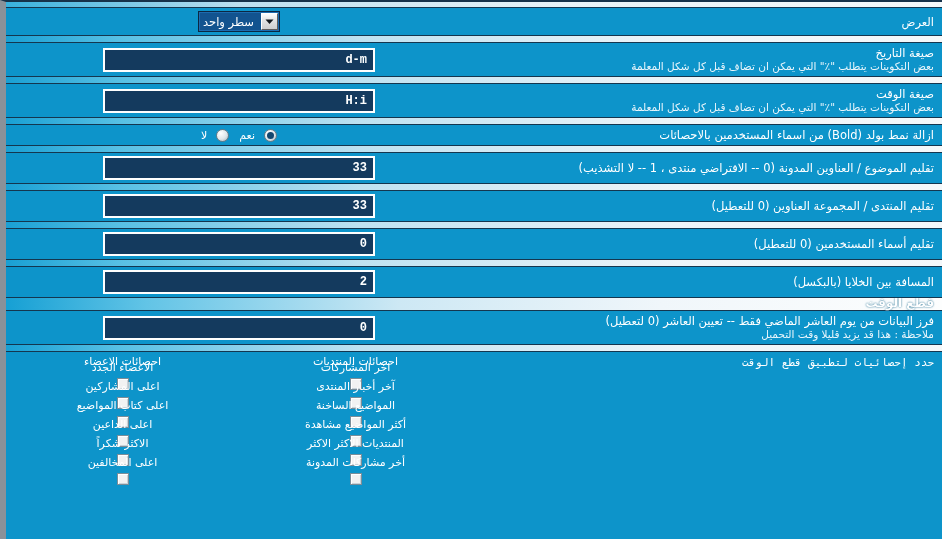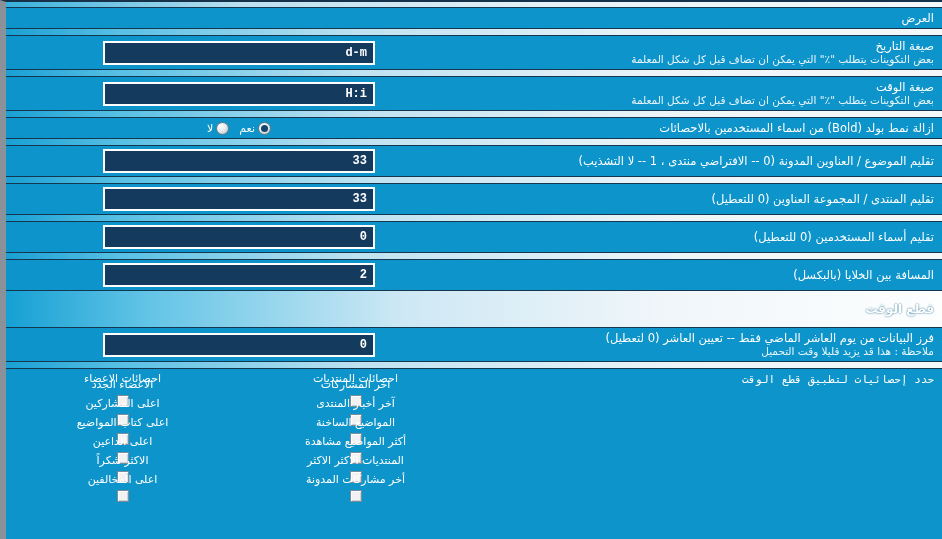--- a/index.html
+++ b/index.html
@@ -66,28 +66,28 @@
     box-sizing: border-box;
     background: linear-gradient(to left, #f4f8fa 0%, #eef5f9 28%, #bfe2f1 62%, #57c0e4 88%, #19a0d4 100%);
     border-top: 1px solid #14364f;
     border-bottom: 1px solid #14364f;
   }
   .sep.thin {
     height: 8px;
   }
   
   .section-bar {
-    height: 38px;
+    height: 14px;
     width: 100%;
     box-sizing: border-box;
     background: linear-gradient(to left, #fdfefe 0%, #f0f6fa 30%, #cde8f4 58%, #62c4e6 85%, #16a0d4 100%);
     border-top: 1px solid #14364f;
     border-bottom: 1px solid #14364f;
     display: flex;
-    align-items: center;
+    align-items: flex-end;
     justify-content: flex-start;
     padding: 0 8px;
   }
   .section-bar .section-title {
     font-size: 12px;
     font-weight: bold;
     color: #ffffff;
     text-shadow: 0 0 2px #0a5f86;
   }
   
@@ -141,21 +141,21 @@
   .radio-group {
     display: flex;
     flex-direction: row;
     align-items: center;
     gap: 10px;
   }
   .radio-item {
     display: flex;
     flex-direction: row;
     align-items: center;
-    gap: 3px;
+    gap: 9px;
     color: #ffffff;
     font-size: 11px;
   }
   .radio-dot {
     width: 13px;
     height: 13px;
     border-radius: 50%;
     background: radial-gradient(circle at 35% 30%, #ffffff 0%, #dfe6ea 55%, #9fadb6 100%);
     border: 1px solid #6b7c86;
     box-sizing: border-box;
@@ -238,20 +238,30 @@
 <body>
 
 <div class="page">
 
   <div class="topbar"></div>
 
   <div class="row">
     <div class="label-cell">
       <span class="title">العرض</span>
     </div>
+    <div class="ctrl-cell">
+      <div class="sel-wrap">
+        <span class="sel-arrow">
+          <svg width="9" height="7" viewBox="0 0 9 7">
+              <polygon points="0.5,1.5 8.5,1.5 4.5,6" fill="#14181c"></polygon>
+            </svg>
+        </span>
+        <span class="sel-text">سطر واحد</span>
+      </div>
+    </div>
   </div>
 
   <div class="sep thin"></div>
 
   <div class="row">
     <div class="label-cell">
       <span class="title">صيغة التاريخ</span>
       <span class="desc">بعض التكوينات يتطلب "٪" التي يمكن ان تضاف قبل كل شكل المعلمة</span>
     </div>
     <div class="ctrl-cell">

